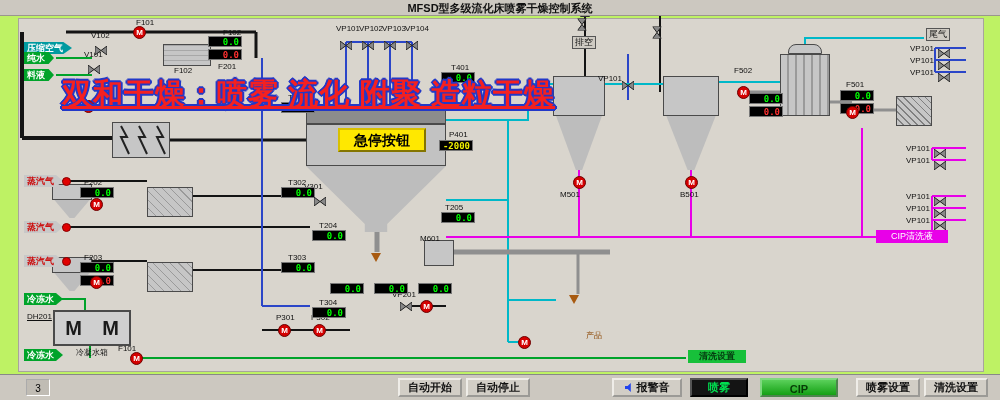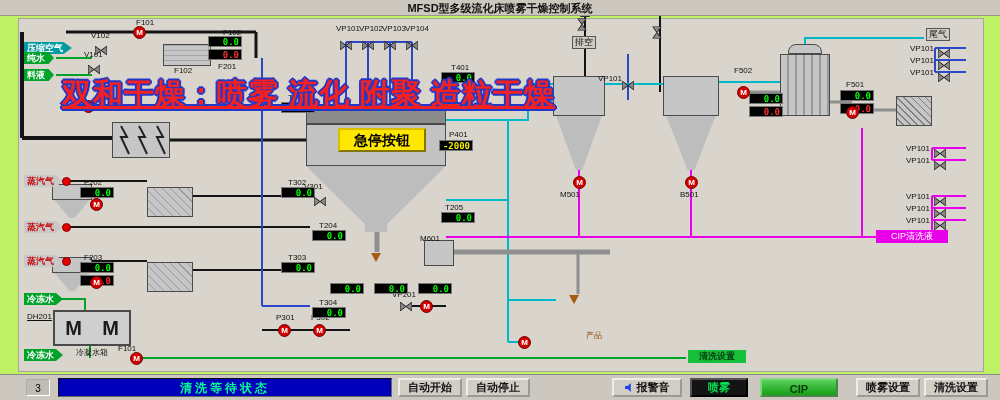--- a/index.html
+++ b/index.html
@@ -314,21 +314,20 @@
       <div class="dot" style="left: 62px; top: 177px;"></div>
       <div class="dot" style="left: 62px; top: 223px;"></div>
       <div class="dot" style="left: 62px; top: 257px;"></div>
       <div class="arrow down" style="left: 371px; top: 253px;"></div>
       <div class="arrow down" style="left: 569px; top: 295px;"></div>
       <div class="arrow up" style="left: 580px; top: 8px;"></div>
     </div>
 
   <div class="bottombar">
     <div class="counter">3</div>
-    <div class="status">清洗等待状态</div>
   <div class="btn " style="left: 398px; top: 3px; width: 64px;">
         <span>自动开始</span>
       </div>
       <div class="btn " style="left: 466px; top: 3px; width: 64px;">
         <span>自动停止</span>
       </div>
       <div class="btn " style="left: 612px; top: 3px; width: 70px;">
         <span class="spk"></span>
         <span>报警音</span>
       </div>

